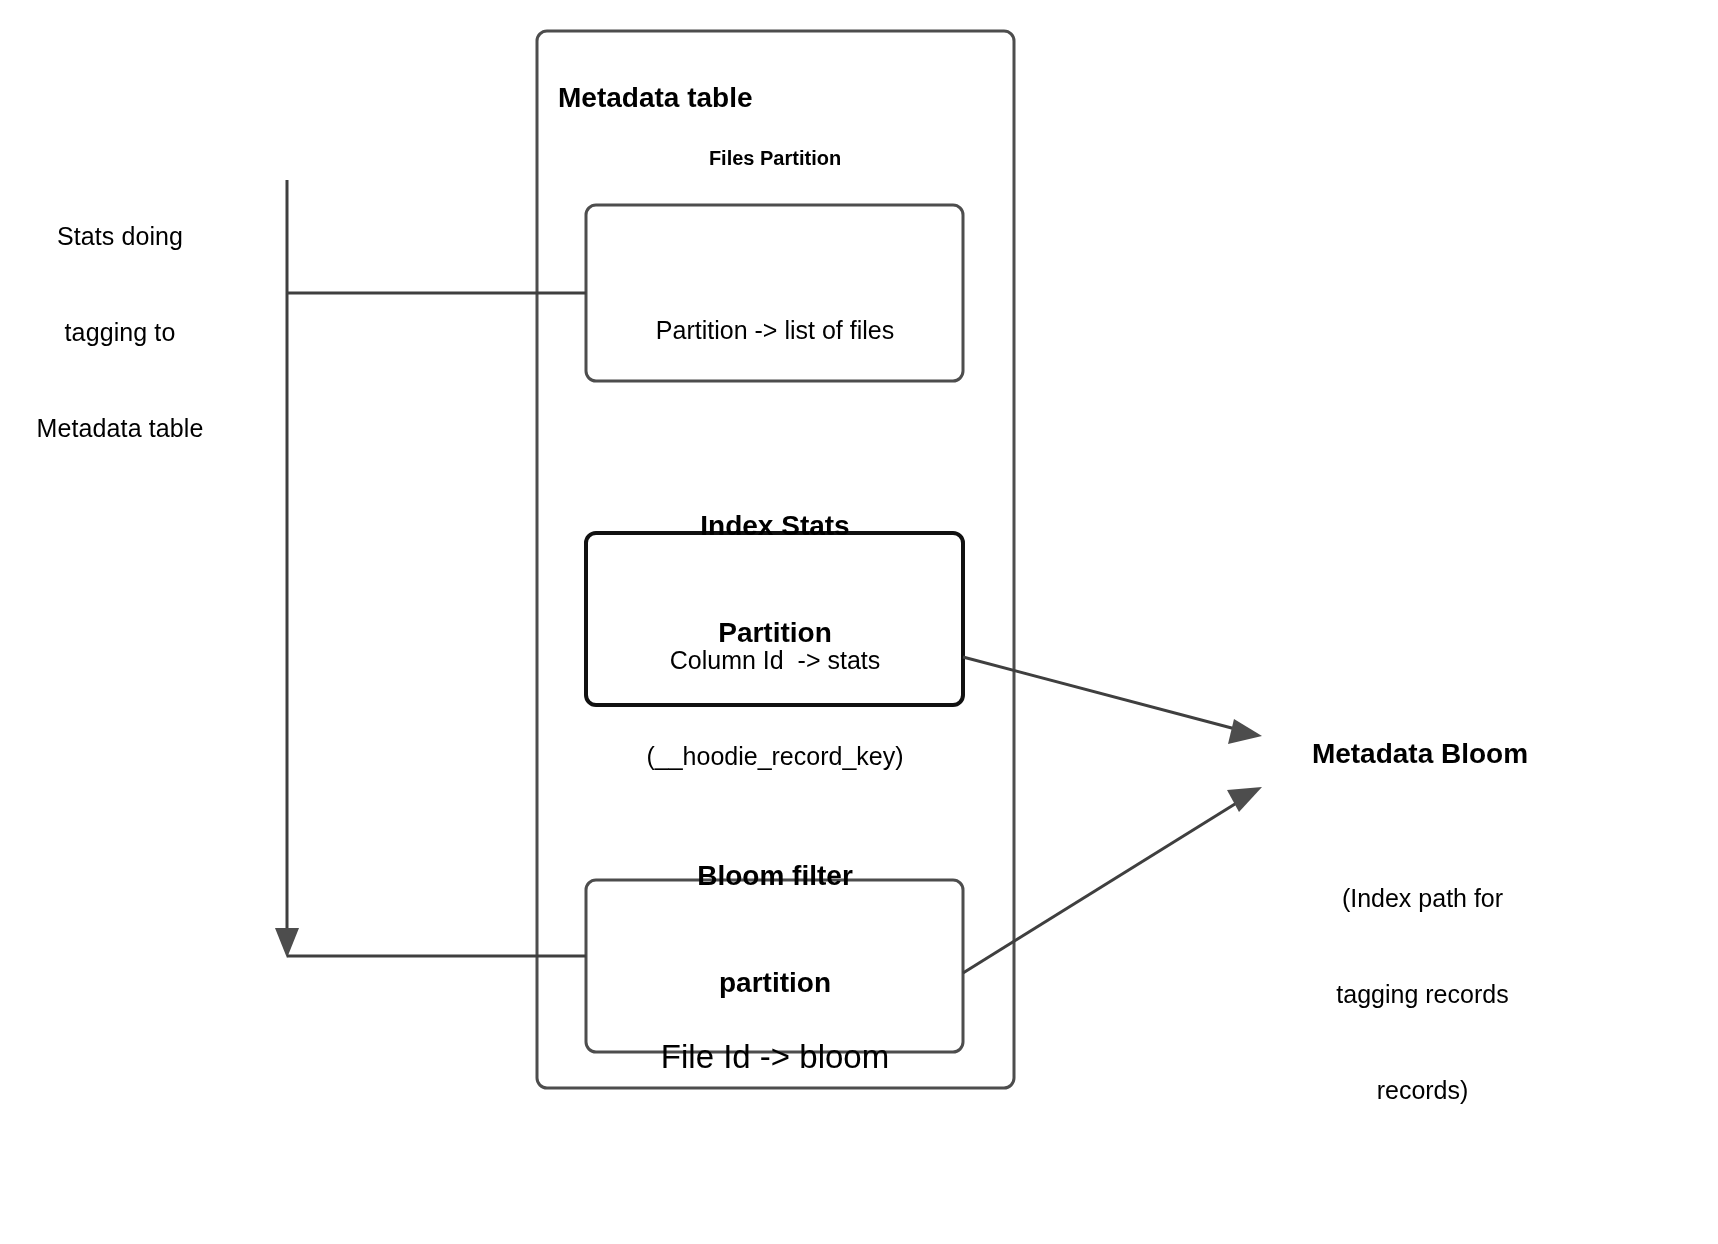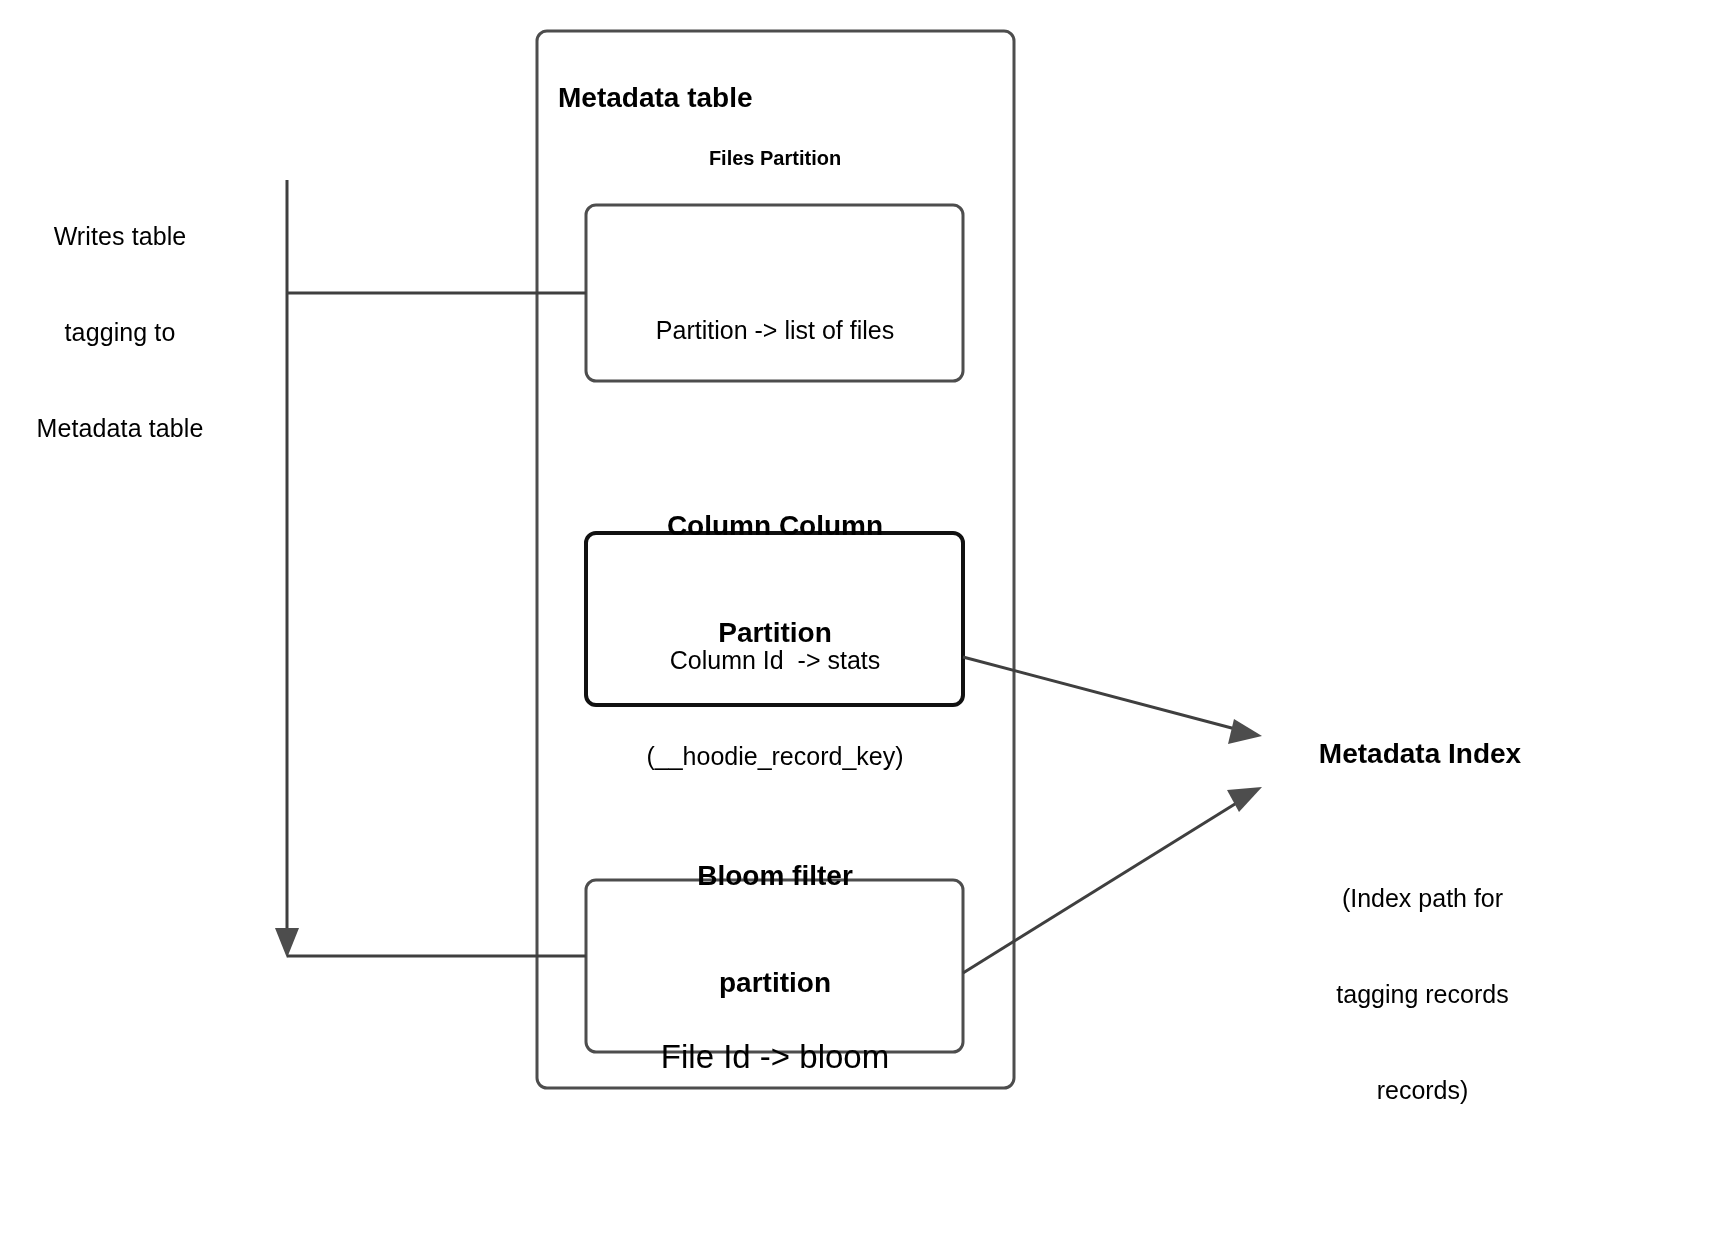--- a/index.html
+++ b/index.html
@@ -149,53 +149,53 @@
 
     <path class="conn-line" d="M 963,657 L 1243,731"></path>
     <polygon class="arrow-fill" points="1262,736 1228,744 1234,719"></polygon>
 
     <path class="conn-line" d="M 963,973 L 1243,799"></path>
     <polygon class="arrow-fill" points="1262,787 1239,812 1227,790"></polygon>
 
   </svg>
 
   <div class="lbl txt-center" id="writes-caption">
-    <div>Writes table</div>
+    <div>Stats doing</div>
     <div>tagging to</div>
     <div>Metadata table</div>
   </div>
 
   <div class="lbl lbl-bold" id="metadata-table-title">Metadata table</div>
 
   <div class="lbl lbl-bold txt-center" id="files-partition-heading">Files Partition</div>
 
   <div class="lbl txt-center" id="files-box-text">
     <div>Partition -&gt; list of files</div>
   </div>
 
   <div class="lbl lbl-bold txt-center" id="column-stats-heading">
-    <div>Column Column</div>
+    <div>Index Stats</div>
     <div>Partition</div>
   </div>
 
   <div class="lbl txt-center" id="colstats-box-text">
     <div>Column Id  -&gt; stats</div>
     <div>(__hoodie_record_key)</div>
   </div>
 
   <div class="lbl lbl-bold txt-center" id="bloom-filter-heading">
     <div>Bloom filter</div>
     <div>partition</div>
   </div>
 
   <div class="lbl txt-center" id="bloom-box-text">
     <div>File Id -&gt; bloom</div>
   </div>
 
-  <div class="lbl lbl-bold txt-center" id="metadata-index-title">Metadata Index</div>
+  <div class="lbl lbl-bold txt-center" id="metadata-index-title">Metadata Bloom</div>
 
   <div class="lbl txt-center" id="metadata-index-note">
     <div>(Index path for</div>
     <div>tagging records</div>
     <div>records)</div>
   </div>
 
 </div>
 
 </body></html>

